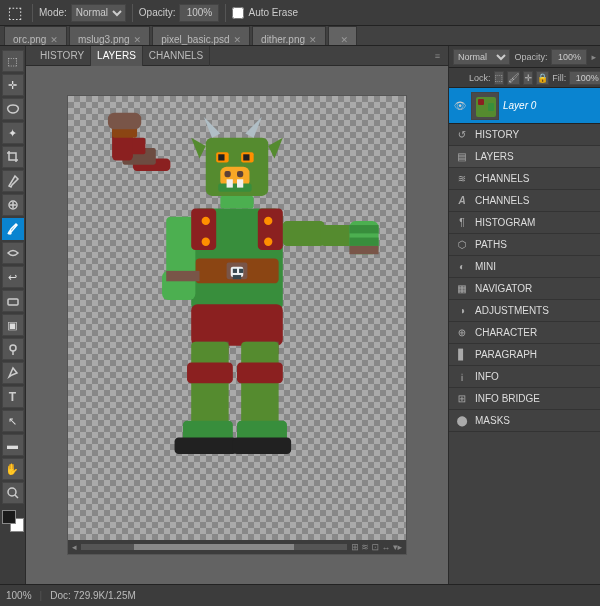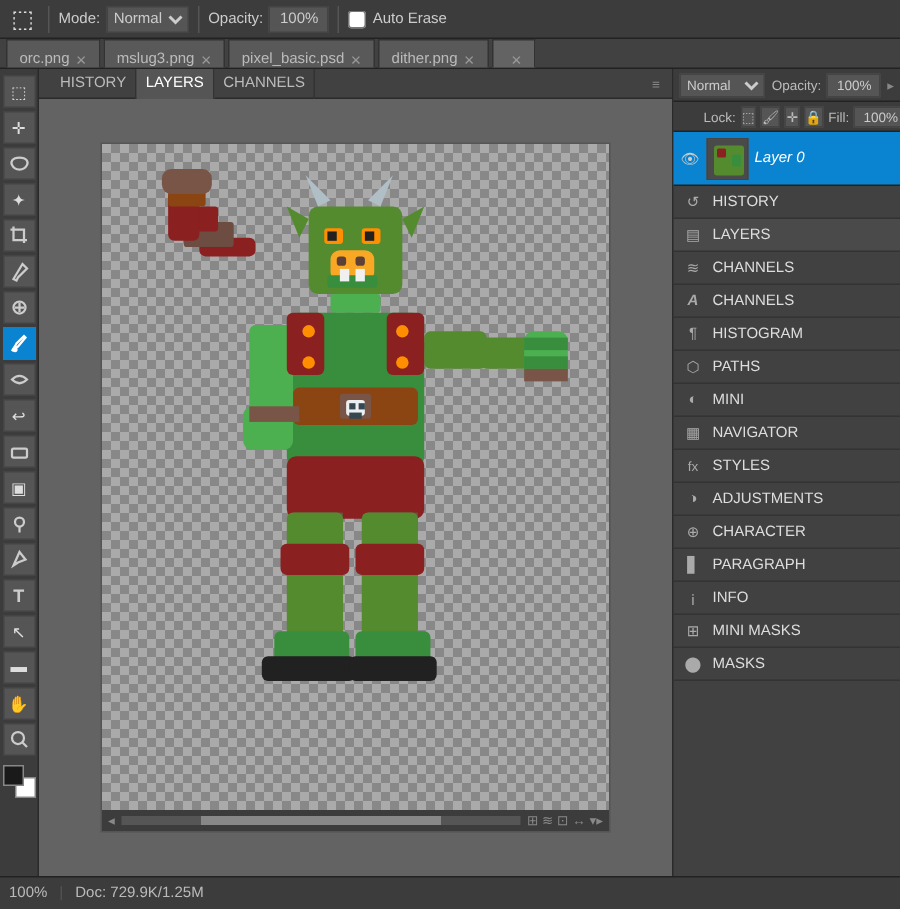--- a/index.html
+++ b/index.html
@@ -588,42 +588,38 @@
       </div>
       <div class="panel-item">
         <div class="panel-item-icon">◐</div>
         <span class="panel-item-label">MINI</span>
       </div>
       <div class="panel-item">
         <div class="panel-item-icon">▦</div>
         <span class="panel-item-label">NAVIGATOR</span>
       </div>
       <div class="panel-item">
-        <div class="panel-item-icon" style="font-size:9px;">fx</div>
-        <span class="panel-item-label">STYLES</span>
-      </div>
-      <div class="panel-item">
         <div class="panel-item-icon">◑</div>
         <span class="panel-item-label">ADJUSTMENTS</span>
       </div>
       <div class="panel-item">
         <div class="panel-item-icon">⊕</div>
         <span class="panel-item-label">CHARACTER</span>
       </div>
       <div class="panel-item">
         <div class="panel-item-icon">▋</div>
         <span class="panel-item-label">PARAGRAPH</span>
       </div>
       <div class="panel-item">
         <div class="panel-item-icon">ℹ</div>
         <span class="panel-item-label">INFO</span>
       </div>
       <div class="panel-item">
         <div class="panel-item-icon">⊞</div>
-        <span class="panel-item-label">MINI MASKS</span>
+        <span class="panel-item-label">INFO BRIDGE</span>
       </div>
       <div class="panel-item">
         <div class="panel-item-icon">⬤</div>
         <span class="panel-item-label">MASKS</span>
       </div>
     </div>
   </div>
 </div>
 
 <div id="status-bar">

